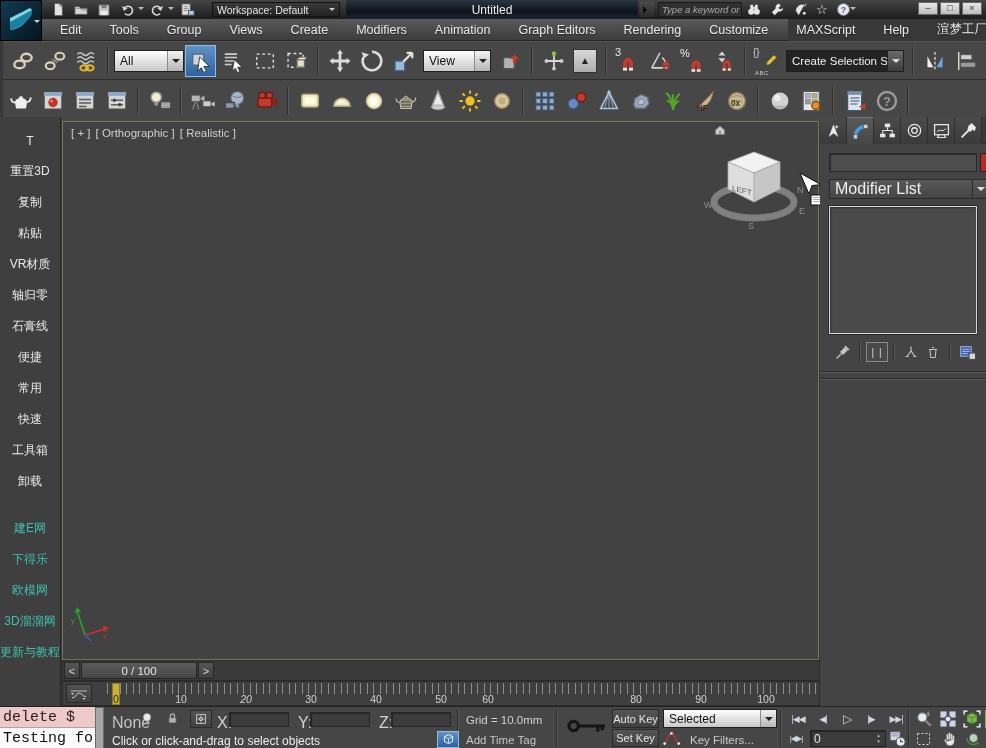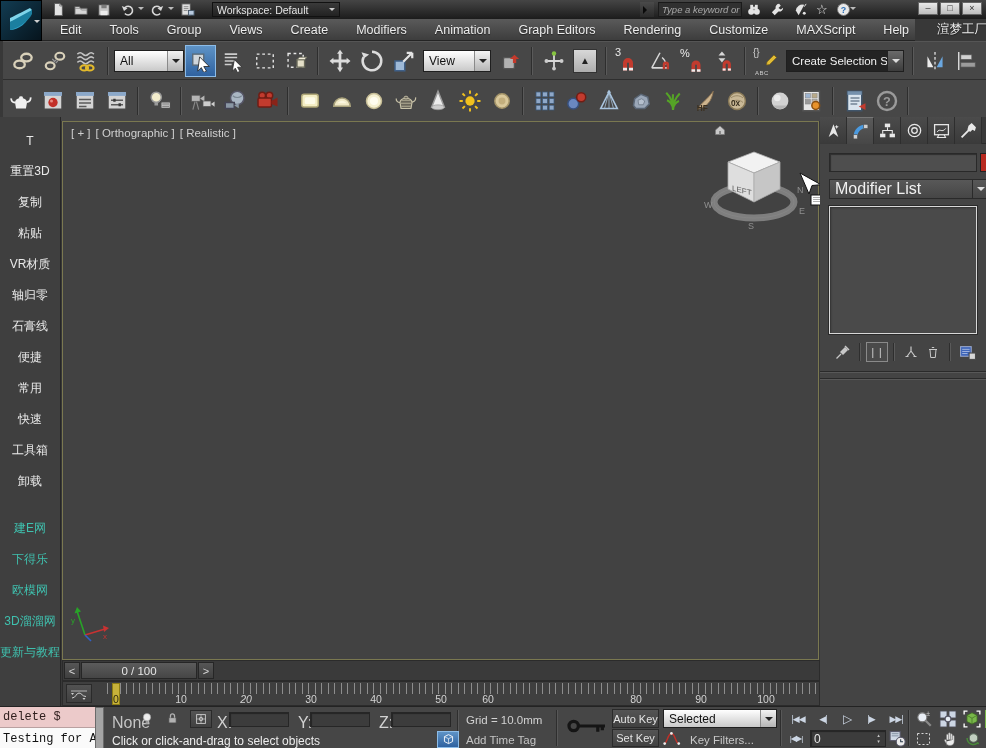--- a/index.html
+++ b/index.html
@@ -20,21 +20,21 @@
 .title-expand{position:absolute;left:640px;top:2px;width:14px;height:15px;background:linear-gradient(#4a4a4a,#2a2a2a);display:flex;align-items:center;justify-content:center}
 .title-expand i{width:0;height:0;border:4px solid transparent;border-left-color:#0a0a0a}
 .search{position:absolute;left:658px;top:2px;width:84px;height:15px;background:#303030;border:1px solid #1a1a1a;display:flex;align-items:center;padding:0 3px;overflow:hidden}
 .search .ph{font-size:9.5px;font-style:italic;color:#a9a9a9;white-space:nowrap}
 .ic-bar{position:absolute;left:746px;top:0;height:19px;display:flex;align-items:center;gap:8px}
 .star{font-size:13px;color:#e8e8e8;line-height:1}
 .helpwrap{display:flex;align-items:center;gap:1px}
 .winbtns{position:absolute;right:4px;top:2px;display:flex;gap:2px}
 .winbtn{width:20px;height:13px;background:linear-gradient(#e8e8e8,#bdbdbd);border:1px solid #666;font-size:9px;color:#333;display:flex;align-items:center;justify-content:center;line-height:1}
 
-.menubar{position:absolute;left:0;top:19px;width:915px;height:22px;background:linear-gradient(#5a5a5a,#3d3d3d);border-bottom:1px solid #242424;display:flex;align-items:center;padding-left:46px}
+.menubar{position:absolute;left:0;top:19px;width:788px;height:22px;background:linear-gradient(#5a5a5a,#3d3d3d);border-bottom:1px solid #242424;display:flex;align-items:center;padding-left:46px}
 .menu-item{font-size:12.5px;color:#ececec;padding:3px 14px;text-shadow:0 1px 1px rgba(0,0,0,.5);white-space:nowrap}
 
 .toolbar{position:absolute;left:3px;width:986px;display:flex;align-items:center;background:#474747}
 .tb1{top:41px;height:38px;border-top:1px solid #555;padding-left:4px;gap:1px}
 .tb2{top:79px;height:42px;border-top:1px solid #2e2e2e;padding-left:2px;gap:1px}
 .tbtn{width:31px;height:32px;display:flex;align-items:center;justify-content:center;position:relative;flex:none}
 .tbtn.active{background:linear-gradient(#5e93c6,#2f62a0);border:1px solid #8cbce8}
 .tbtn.light{width:24px;height:24px;background:linear-gradient(#d8d8d8,#aeaeae);border:1px solid #333;margin:0 3px}
 .vsep{width:2px;height:28px;border-left:1px solid #2e2e2e;border-right:1px solid #5a5a5a;margin:0 4px;flex:none}
 .combo{height:22px;background:linear-gradient(#ffffff,#c9c9c9);border:1px solid #1f1f1f;display:flex;align-items:center;flex:none}
@@ -80,21 +80,21 @@
 .ts-btn{width:16px;height:17px;margin:0 1px;background:linear-gradient(#565656,#3f3f3f);border:1px solid #262626;color:#d8d8d8;font-size:11px;display:flex;align-items:center;justify-content:center}
 .ts-handle{width:116px;height:17px;background:linear-gradient(#5c5c5c,#454545);border:1px solid #262626;color:#e6e6e6;font-size:11.5px;display:flex;align-items:center;justify-content:center}
 .trackbar{position:absolute;left:62px;top:681px;width:758px;height:25px;background:#3f3f3f;border:1px solid #2b2b2b}
 .curve-btn{position:absolute;left:3px;top:2px;width:26px;height:19px;border:1px solid #2a2a2a;background:linear-gradient(#525252,#404040);display:flex;align-items:center;justify-content:center}
 .ruler{position:absolute;left:44px;right:2px;top:1px;height:11px;background:repeating-linear-gradient(90deg,#8d8d8d 0 1px,transparent 1px 6.5px)}
 .tick-label{position:absolute;top:11px;transform:translateX(-50%);font-size:10.5px;color:#d2d2d2}
 .tick-label.current{color:#2e2a10;z-index:3}
 .tmarker{position:absolute;left:53px;top:1px;width:8px;height:22px;transform:translateX(-50%);background:#c7b23a;border:1px solid #8f7e14;z-index:2}
 
 .statusbar{position:absolute;left:0;top:706px;width:986px;height:42px;background:#464646;border-top:1px solid #232323}
-.listener{position:absolute;left:0;top:0;width:95px;height:42px;font-family:"Liberation Mono",monospace;font-size:12px}
+.listener{position:absolute;left:0;top:0;width:95px;height:42px;font-family:"Liberation Mono",monospace;font-size:15px}
 .lrow1{height:21px;background:#eccaca;color:#30201f;display:flex;align-items:center;padding:0 3px;border-bottom:1px solid #b9a0a0;white-space:nowrap;overflow:hidden}
 .lrow2{height:21px;background:#fafafa;color:#111;display:flex;align-items:center;padding:0 3px;white-space:nowrap;overflow:hidden}
 .lscroll{position:absolute;left:95px;top:0;width:9px;height:42px;background:#a5a5a5;border:1px solid #6a6a6a}
 .slabel{position:absolute;font-size:16px;color:#d2d2d2;white-space:nowrap}
 .sfield{position:absolute;height:15px;background:#3c3c3c;border:1px solid #262626;box-shadow:inset 1px 1px 1px rgba(0,0,0,.4);font-size:11px;color:#e8e8e8;padding:0 3px;display:flex;align-items:center}
 .flatbtn{position:absolute;display:flex;align-items:center;justify-content:center;background:linear-gradient(#545454,#414141);border:1px solid #2a2a2a;color:#e4e4e4;font-size:11px}
 .bluebtn{background:linear-gradient(#5e93c6,#2f62a0);border:1px solid #8cbce8}
 .playbtn{color:#ccd6e4;font-size:9px;letter-spacing:-1px}
 .ssepv{position:absolute;width:2px;height:36px;top:3px;border-left:1px solid #2e2e2e;border-right:1px solid #575757}
 .spincol{position:absolute;display:flex;flex-direction:column;justify-content:center;color:#c8c8c8;font-size:7px;line-height:6px}
@@ -156,20 +156,23 @@
               <path d="M4 5h5M4 7h5M4 9h4" stroke="#888"></path>
               <rect x="9" y="9" width="6" height="5" fill="#b9cbe0" stroke="#456"></rect>
             </svg>
           </span>
         </span>
     </div>
     <div class="workspace">
       <span>Workspace: Default</span>
       <span class="ws-caret"></span>
     </div>
+    <div class="title-banner">
+        <span>Untitled</span>
+      </div>
     <div class="title-expand">
         <i></i>
       </div>
     <div class="search">
       <span class="ph">Type a keyword or phrase</span>
     </div>
     <div class="ic-bar">
       <span>
           <svg width="16" height="15" viewBox="0 0 16 16">
             <rect x="4" y="3" width="3" height="5" fill="#e4e4e4"></rect>

